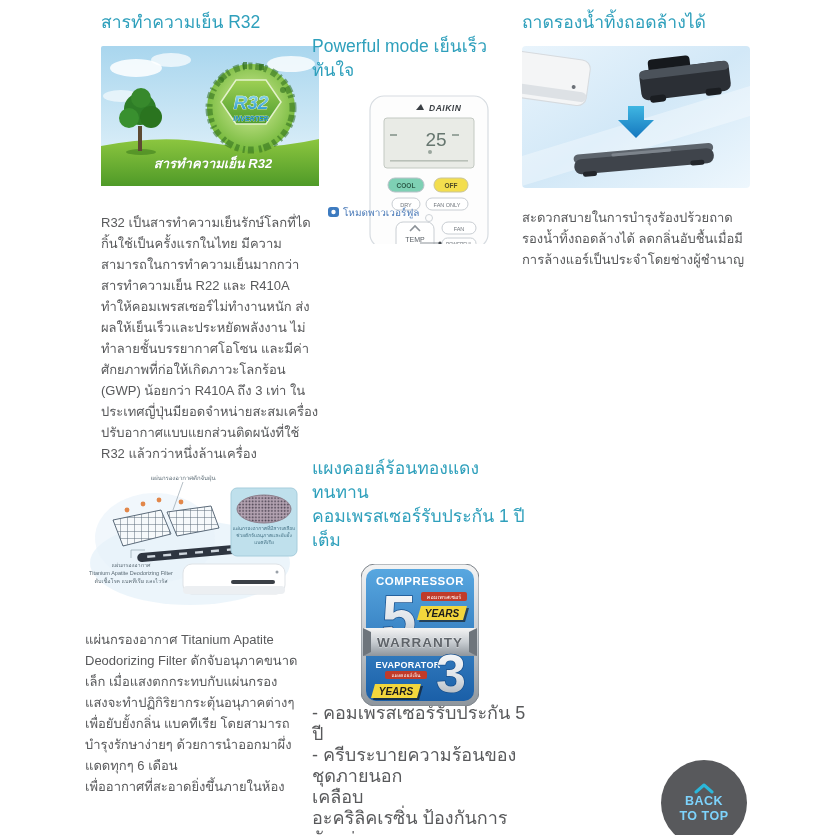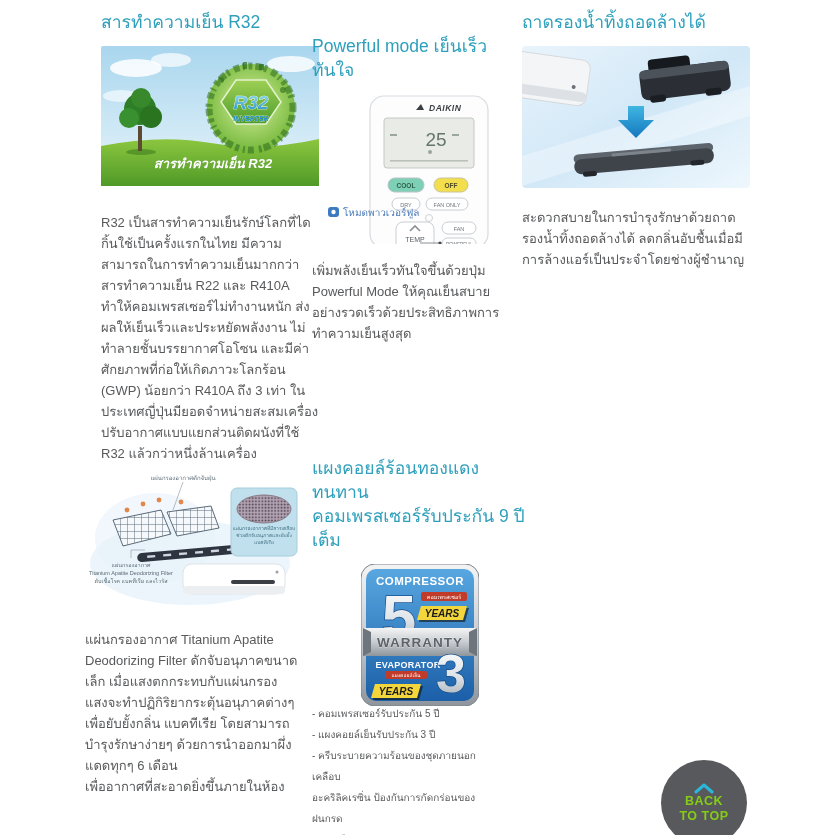--- a/index.html
+++ b/index.html
@@ -11,38 +11,38 @@
   .feature{position:absolute;}
   .feature-title{
     margin:0;color:#2fa0bc;font-weight:normal;
     font-size:17.5px;line-height:24px;white-space:pre-line;
   }
   .feature-image{margin-top:12px;position:relative;}
   .feature-body{
     font-size:13px;line-height:21px;color:#58595b;
     white-space:pre-line;
   }
-  .bullets div{font-size:10px;line-height:21px;white-space:pre-line;}
+  .bullets div{font-size:18px;line-height:21px;white-space:pre-line;}
   #f1{left:101px;top:10px;width:218px;}
   #f2{left:312px;top:10px;width:206px;margin-top:24px;}
   #f3{left:522px;top:10px;width:228px;}
   #f4{left:85px;top:456px;width:218px;}
   #f5{left:312px;top:456px;width:215px;}
   #f1 .feature-body{margin-top:22px;}
   #f2 .feature-body{margin-top:12px;}
   #f3 .feature-body{margin-top:15px;}
   #f4 .feature-body{margin-top:17px;}
   #f5 .bullets{margin-top:15px;}
   .back-to-top{
     position:absolute;left:661px;top:760px;width:86px;height:86px;
     border-radius:50%;background:#58595c;cursor:pointer;
     display:flex;flex-direction:column;align-items:center;justify-content:center;
   }
   .back-to-top .btt-label{
-    color:#84cc16;font-weight:bold;font-size:12.5px;line-height:15px;
+    color:#7dd3fc;font-weight:bold;font-size:12.5px;line-height:15px;
     letter-spacing:0.5px;text-align:center;
   }
   svg text{font-family:"Liberation Sans","DejaVu Sans",sans-serif;}
 </style>
 </head>
 <body>
 
 <section class="feature" id="f1">
   <h3 class="feature-title">สารทำความเย็น R32</h3>
   <div class="feature-image">
@@ -141,21 +141,20 @@
 
       <g>
         <rect x="16" y="113" width="11" height="10" rx="3" fill="#3d7bc0"></rect>
         <circle cx="21.5" cy="118" r="2.2" fill="#ffffff"></circle>
         <text x="31" y="122" font-size="10" fill="#4a7ab8">โหมดพาวเวอร์ฟูล</text>
         <line x1="108" y1="149" x2="128" y2="149" stroke="#8b9197" stroke-width="1"></line>
         <circle cx="128" cy="149" r="1.6" fill="#43484d"></circle>
       </g>
     </svg>
   </div>
-  <div class="feature-body">เพิ่มพลังเย็นเร็วทันใจขึ้นด้วยปุ่ม Powerful Mode ให้คุณเย็นสบายอย่าง​รวดเร็วด้วยประสิทธิภาพการทำความ​เย็นสูงสุด</div>
 </section>
 
 <section class="feature" id="f3">
   <h3 class="feature-title">ถาดรองน้ำทิ้งถอดล้างได้</h3>
   <div class="feature-image">
     <svg width="228" height="142" viewBox="0 0 228 142">
       <defs>
         <linearGradient id="panelBlue" x1="0" y1="0" x2="1" y2="1">
           <stop offset="0" stop-color="#e9f4fc"></stop>
             <stop offset="0.5" stop-color="#d2e8f7"></stop>
@@ -187,21 +186,21 @@
 
       <g transform="rotate(-5 130 114)">
         <rect x="52" y="102" width="140" height="9" rx="4.5" fill="#5d646c"></rect>
         <rect x="52" y="107" width="140" height="15" rx="7" fill="#3f444b"></rect>
         <rect x="60" y="120" width="14" height="5" rx="2.5" fill="#23262b"></rect>
         <rect x="168" y="118" width="14" height="5" rx="2.5" fill="#23262b"></rect>
         <rect x="90" y="104" width="60" height="3" rx="1.5" fill="#7d848c"></rect>
       </g>
     </svg>
   </div>
-  <div class="feature-body">สะดวกสบายในการบำรุงรักษาด้วยถาด​รองน้ำทิ้งถอดล้างได้ ลดกลิ่นอับชื้นเมื่อ​มีการล้างแอร์เป็นประจำโดยช่างผู้​ชำนาญ</div>
+  <div class="feature-body">สะดวกสบายในการบำรุงรัองปร้วยถาด​รองน้ำทิ้งถอดล้างได้ ลดกลิ่นอับชื้นเมื่อ​มีการล้างแอร์เป็นประจำโดยช่างผู้​ชำนาญ</div>
 </section>
 
 <section class="feature" id="f4">
   <div class="feature-image">
     <svg width="218" height="140" viewBox="0 0 218 140">
       <defs>
         <pattern id="grid" width="7" height="7" patternUnits="userSpaceOnUse">
           <path d="M7,0 L0,0 L0,7" fill="none" stroke="#5c6b7a" stroke-width="1"></path>
         </pattern>
         <pattern id="dots" width="3.2" height="3.2" patternUnits="userSpaceOnUse">
@@ -265,21 +264,21 @@
       <text x="46" y="107" text-anchor="middle" font-size="5.5" fill="#5a6a74">Titanium Apatite Deodorizing Filter</text>
       <text x="46" y="115" text-anchor="middle" font-size="5.5" fill="#5a6a74">ดับเชื้อโรค แบคทีเรีย และไวรัส</text>
     </svg>
   </div>
   <div class="feature-body">แผ่นกรองอากาศ Titanium Apatite Deodorizing Filter ดักจับอนุภาคขนาด​เล็ก เมื่อแสงตกกระทบกับแผ่นกรอง แสงจะทำปฏิกิริยากระตุ้นอนุภาคต่างๆ เพื่อยับยั้งกลิ่น แบคทีเรีย โดยสามารถ​บำรุงรักษาง่ายๆ ด้วยการนำออกมาผึ่ง​แดดทุกๆ 6 เดือน
 เพื่ออากาศที่สะอาดยิ่งขึ้นภายในห้อง</div>
 </section>
 
 <section class="feature" id="f5">
   <h3 class="feature-title">แผงคอยล์ร้อนทองแดง ทนทาน
-คอมเพรสเซอร์รับประกัน 9 ปีเต็ม</h3>
+คอมเพรสเซอร์รับประกัน 1 ปีเต็ม</h3>
   <div class="feature-image" style="height:124px;display:flex;justify-content:center;">
     <svg width="118" height="142" viewBox="0 0 118 142">
       <defs>
         <linearGradient id="chromeG" x1="0" y1="0" x2="0" y2="1">
           <stop offset="0" stop-color="#f4f4f4"></stop>
             <stop offset="0.5" stop-color="#c8cdd2"></stop>
             <stop offset="1" stop-color="#8e959c"></stop>
         </linearGradient>
         <linearGradient id="blueG" x1="0" y1="0" x2="0" y2="1">
           <stop offset="0" stop-color="#58a7e0"></stop>
@@ -309,21 +308,20 @@
       <rect x="24" y="107" width="42" height="8" rx="2" fill="#c13b2a"></rect>
       <text x="45" y="113" text-anchor="middle" font-size="5" fill="#ffffff">แผงคอยล์เย็น</text>
       <text x="90" y="128" text-anchor="middle" font-size="54" font-weight="bold" fill="url(#digitG)" stroke="#174f8c" stroke-width="1.4" paint-order="stroke">3</text>
       <polygon points="16,122 62,122 58,136 12,136" fill="#111111" opacity="0.6"></polygon>
       <polygon points="14,120 60,120 56,134 10,134" fill="#f2d63c"></polygon>
       <text x="35" y="131" text-anchor="middle" font-size="10" font-weight="bold" font-style="italic" fill="#1c1c1c">YEARS</text>
     </svg>
   </div>
   <div class="bullets">
     <div>- คอมเพรสเซอร์รับประกัน 5 ปี</div>
-    <div>- แผงคอยล์เย็นรับประกัน 3 ปี</div>
     <div>- ครีบระบายความร้อนของชุดภายนอก
 เคลือบ
 อะคริลิคเรซิ่น ป้องกันการกัดกร่อนของ
 ฝนกรด
 และเกลือ</div>
   </div>
 </section>
 
 <div class="back-to-top">
   <svg width="22" height="11" viewBox="0 0 22 11">

